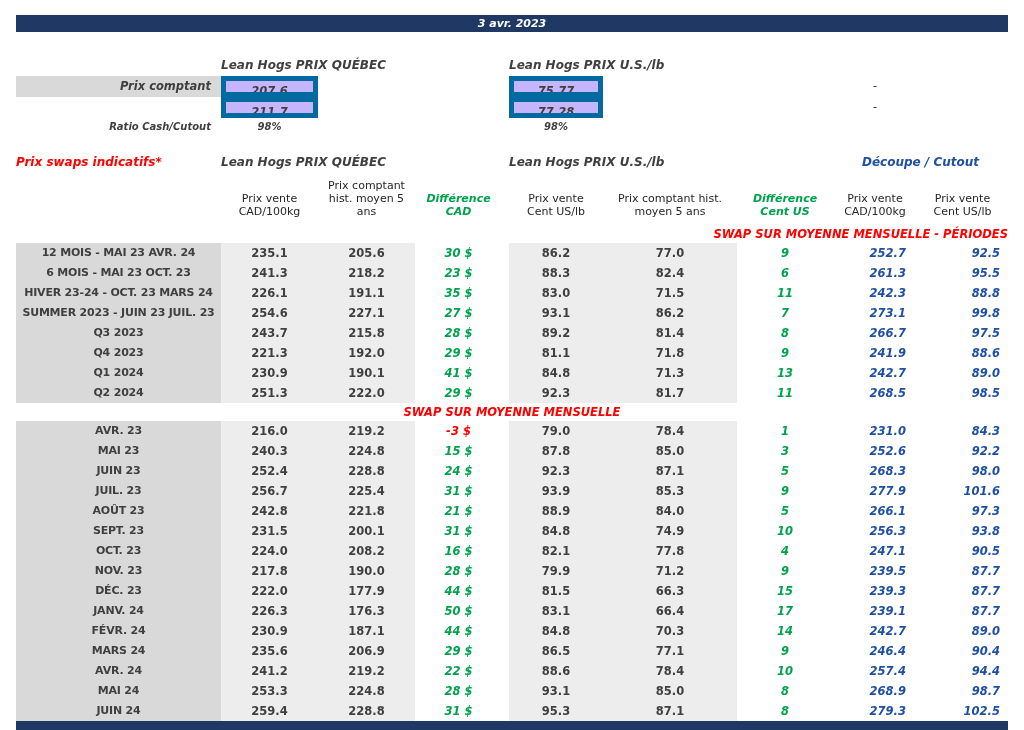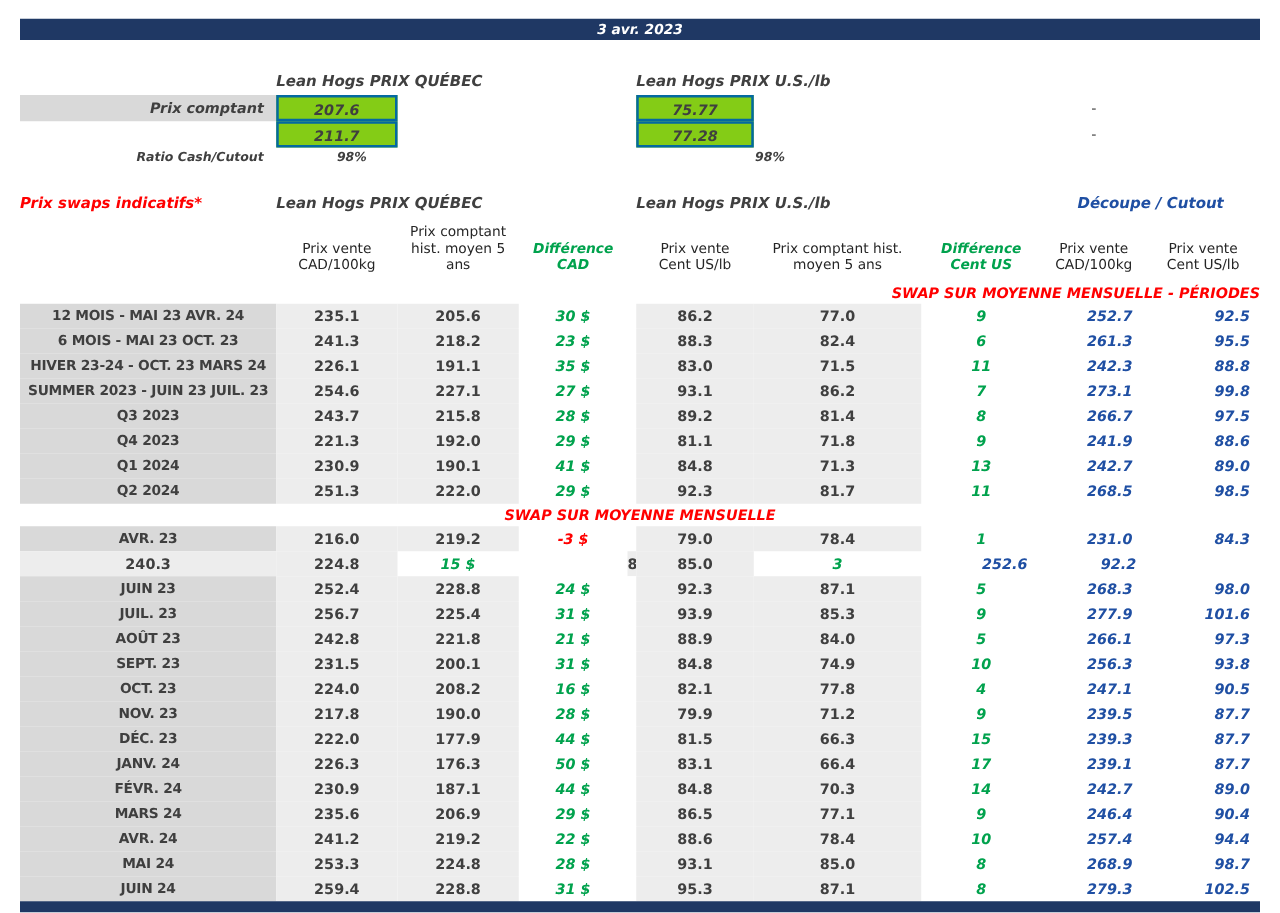--- a/index.html
+++ b/index.html
@@ -26,24 +26,24 @@
   
   .spot-header { height:18px; margin-bottom:2px; }
   .group-title { font-size:12px; font-weight:bold; font-style:italic; color:#404040; text-align:left; line-height:18px; white-space:nowrap; }
   .q-span  { grid-column:2/5; }
   .us-span { grid-column:6/9; }
   .cut-span{ grid-column:9/11; text-align:center; color:#1F4FA3; }
 
   .spot-row { height:21px; }
   .spot-row .cell { line-height:21px; height:21px; }
   .spot-label { background:#D9D9D9; text-align:right; padding-right:10px; font-style:italic; }
-  .spot-val { background:#84cc16; border:2px solid #0369a1; font-style:italic; grid-column:2; line-height:19px; }
+  .spot-val { background:#c4b5fd; border:5px solid #0369a1; font-style:italic; grid-column:2; line-height:19px; }
   .spot-us  { grid-column:6; }
   .spot-dash{ grid-column:9; font-weight:normal; }
-  .spot-row.small { height:17px;gap:12px; }
+  .spot-row.small { height:17px; }
   .spot-row.small .cell { line-height:17px; height:17px; font-size:10px; }
   .spot-row.small .spot-label { background:none; }
   .spot-row.small .spot-val { background:none; border:none; line-height:17px; }
 
   
   .swaps-header { margin-top:18px; height:18px; }
   .red { color:#FF0000; }
   .col-headers { margin-top:2px; }
   .colh {
     height:48px; display:flex; flex-direction:column; justify-content:flex-end; align-items:center;
@@ -239,20 +239,21 @@
         <div class="cell band">219.2</div>
         <div class="cell diff neg">-3 $</div>
         <div class="gapcol"></div>
         <div class="cell band">79.0</div>
         <div class="cell band">78.4</div>
         <div class="cell diff">1</div>
         <div class="cell cutout">231.0</div>
         <div class="cell cutout last">84.3</div>
       </div>
       <div class="grid data-row">
+        <div class="cell label-cell">MAI 23</div>
         <div class="cell band">240.3</div>
         <div class="cell band">224.8</div>
         <div class="cell diff">15 $</div>
         <div class="gapcol"></div>
         <div class="cell band">87.8</div>
         <div class="cell band">85.0</div>
         <div class="cell diff">3</div>
         <div class="cell cutout">252.6</div>
         <div class="cell cutout last">92.2</div>
       </div>

